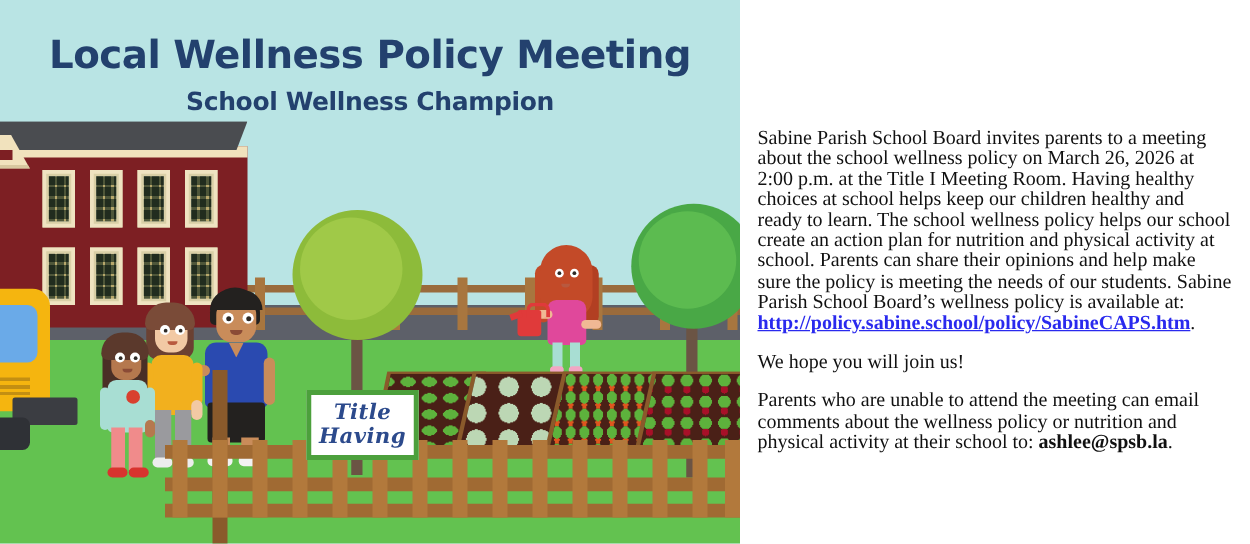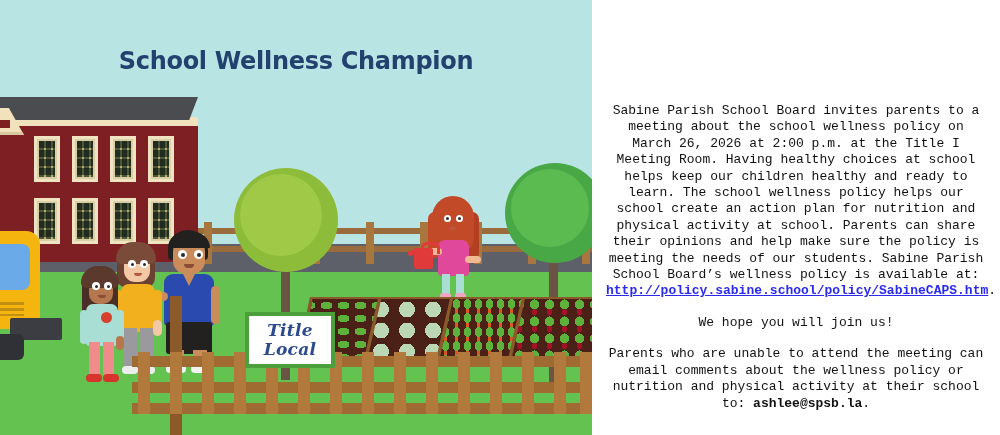--- a/index.html
+++ b/index.html
@@ -84,26 +84,26 @@
   .sign span{font-family:"DejaVu Serif",serif;font-style:italic;font-weight:bold;color:#2c4a8c;
         font-size:17px;line-height:19px;letter-spacing:.3px;}
 
   
   .headline{position:absolute;left:0;top:26px;width:592px;text-align:center;z-index:30;}
   .h1{font-family:"DejaVu Sans",sans-serif;font-weight:bold;font-size:31px;color:#23416e;
       letter-spacing:-.4px;line-height:36px;}
   .subrow{display:flex;align-items:center;justify-content:center;gap:9px;margin-top:5px;}
   .rule{width:112px;height:4px;background:#4aa03a;}
   .bea{font-family:"DejaVu Sans",sans-serif;font-size:17px;color:#3a6080;letter-spacing:.5px;}
-  .h2{font-family:"DejaVu Sans",sans-serif;font-weight:bold;font-size:24px;color:#23416e;
-      letter-spacing:-.3px;margin-top:18px;line-height:34px;}
+  .h2{font-family:"DejaVu Sans",sans-serif;font-weight:bold;font-size:20px;color:#23416e;
+      letter-spacing:-.3px;margin-top:2px;line-height:34px;}
 
   
   .panel{position:absolute;left:606px;top:103px;width:380px;color:#111;}
-  .panel p{margin:0 0 15px 0;font-size:13px;line-height:16.4px;font-family:Liberation Mono, monospace;text-align:center;}
+  .panel p{margin:0 0 15px 0;font-size:16px;line-height:16.4px;font-family:Liberation Serif, serif;}
   .panel p:last-child{margin-bottom:0;}
   .lnk{color:#2a2aee;font-weight:bold;text-decoration:underline;}
   .bld{font-weight:bold;}
 </style>
 </head>
 <body>
 
 <div class="page">
 
   <div class="poster">
@@ -280,24 +280,25 @@
         <div class="ff-post" style="left:294px"></div>
       <div class="ff-post" style="left:326px"></div>
         <div class="ff-post" style="left:358px"></div>
       <div class="ff-post" style="left:390px"></div>
         <div class="ff-post" style="left:422px"></div>
       <div class="ff-post" style="left:448px"></div>
     </div>
 
     <div class="sign">
       <span>Title</span>
-      <span>Local</span>
+      <span>Having</span>
     </div>
 
     <div class="headline">
+      <div class="h1">Local Wellness Policy Meeting</div>
       <div class="h2">School Wellness Champion</div>
     </div>
   </div>
 
   <div class="panel">
     <p><span>Sabine Parish School Board invites parents to a meeting about the school wellness policy on March 26, 2026 at 2:00 p.m. at the Title I Meeting Room. Having healthy choices at school helps keep our children healthy and ready to learn. The school wellness policy helps our school create an action plan for nutrition and physical activity at school.  Parents can share their opinions and help make sure the policy is meeting the needs of our students. Sabine Parish School Board’s wellness policy is available at: </span><a class="lnk" href="#">http://policy.sabine.school/policy/SabineCAPS.htm</a><span>.</span></p>
 
     <p>We hope you will join us!</p>
 
     <p><span>Parents who are unable to attend the meeting can email comments about the wellness policy or nutrition and physical activity at their school to:  </span><span class="bld">ashlee@spsb.la</span><span>.</span></p>

